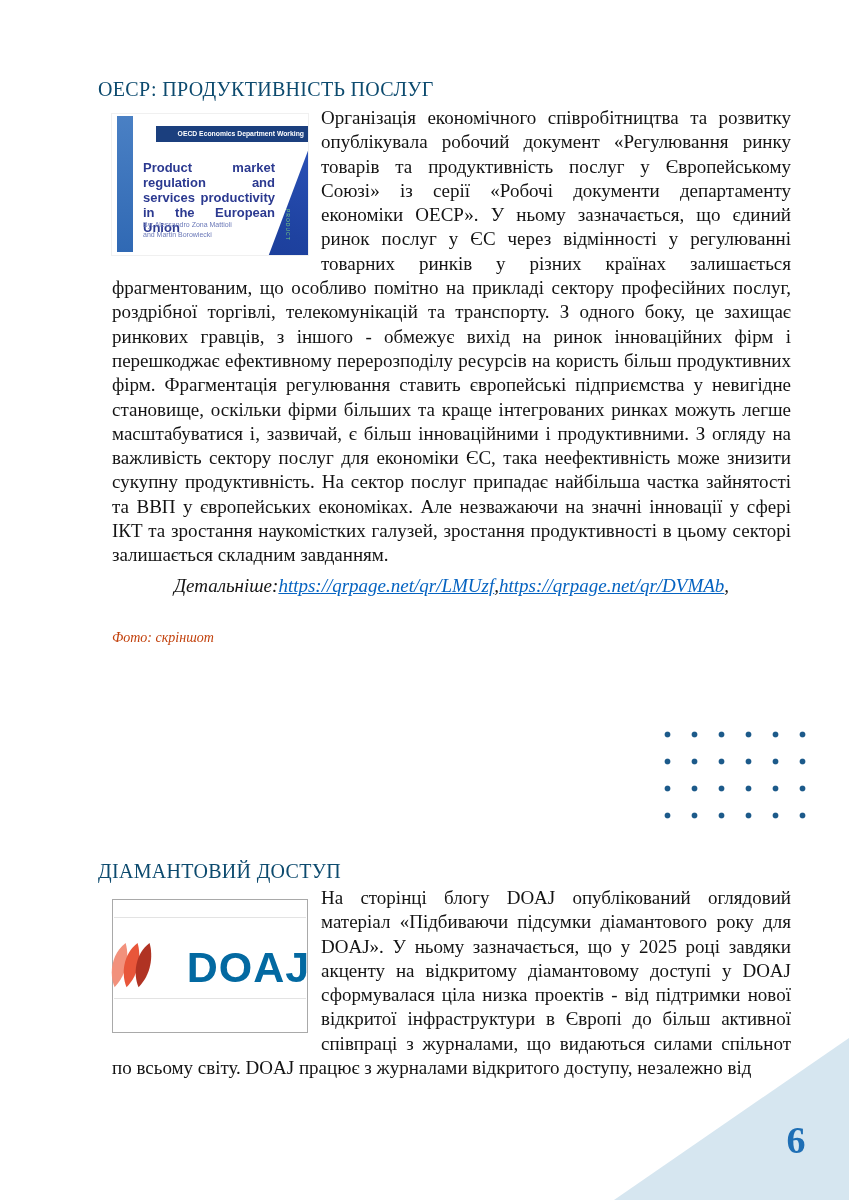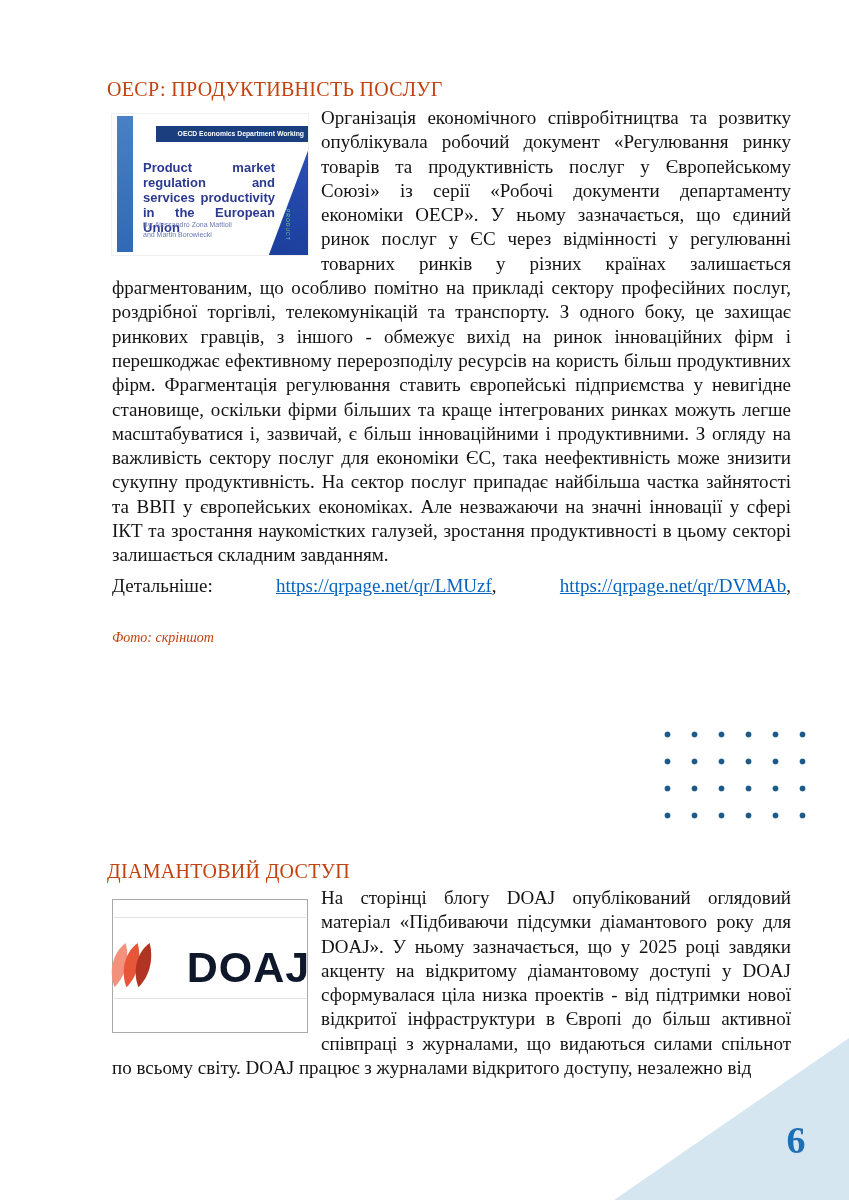--- a/index.html
+++ b/index.html
@@ -11,25 +11,25 @@
     margin: 0 auto;
     background: #ffffff;
     overflow: hidden;
     font-family: "Liberation Serif", serif;
     color: #111111;
   }
 
   
   .art-heading {
     position: absolute;
-    left: 107px;
+    left: 98px;
     width: 680px;
     font-size: 20px;
     letter-spacing: 0.3px;
-    color: #c2410c;
+    color: #0c4a6e;
     font-weight: 400;
   }
   #heading1 { top: 78px; }
   #heading2 { top: 860px; }
 
   
   .article-body {
     position: absolute;
     left: 112px;
     width: 679px;
@@ -98,21 +98,21 @@
 
   
   .details-block {
     position: absolute;
     left: 112px; top: 574px;
     width: 679px;
     font-size: 19px;
     line-height: 24.5px;
     color: #141414;
   }
-  .details-line1 { display: flex; justify-content: space-between; }
+  .details-line1 { display: flex; justify-content: center; font-style: italic; }
   .details-block a { color: #0563c1; text-decoration: underline; cursor: pointer; }
   .link-suffix { color: #141414; }
 
   .photo-credit {
     position: absolute;
     left: 112px; top: 630px;
     font-size: 14px;
     font-style: italic;
     color: #c2410c;
   }
@@ -152,21 +152,21 @@
     gap: 7px;
     font-family: "Liberation Sans", sans-serif;
   }
   .doaj-line { position: absolute; left: 1px; right: 1px; height: 1px; background: #e3e3e3; }
   .doaj-line.top { top: 17px; }
   .doaj-line.bottom { top: 98px; }
   .doaj-petals { width: 46px; height: 50px; flex: 0 0 auto; }
   .doaj-wordmark {
     font-size: 43px;
     font-weight: 700;
-    color: #0f172a;
+    color: #0369a1;
     letter-spacing: 1px;
     line-height: 1;
     padding-top: 2px;
     margin-left: 24px;
   }
 
   
   .corner-triangle {
     position: absolute;
     right: 0; bottom: 0;

